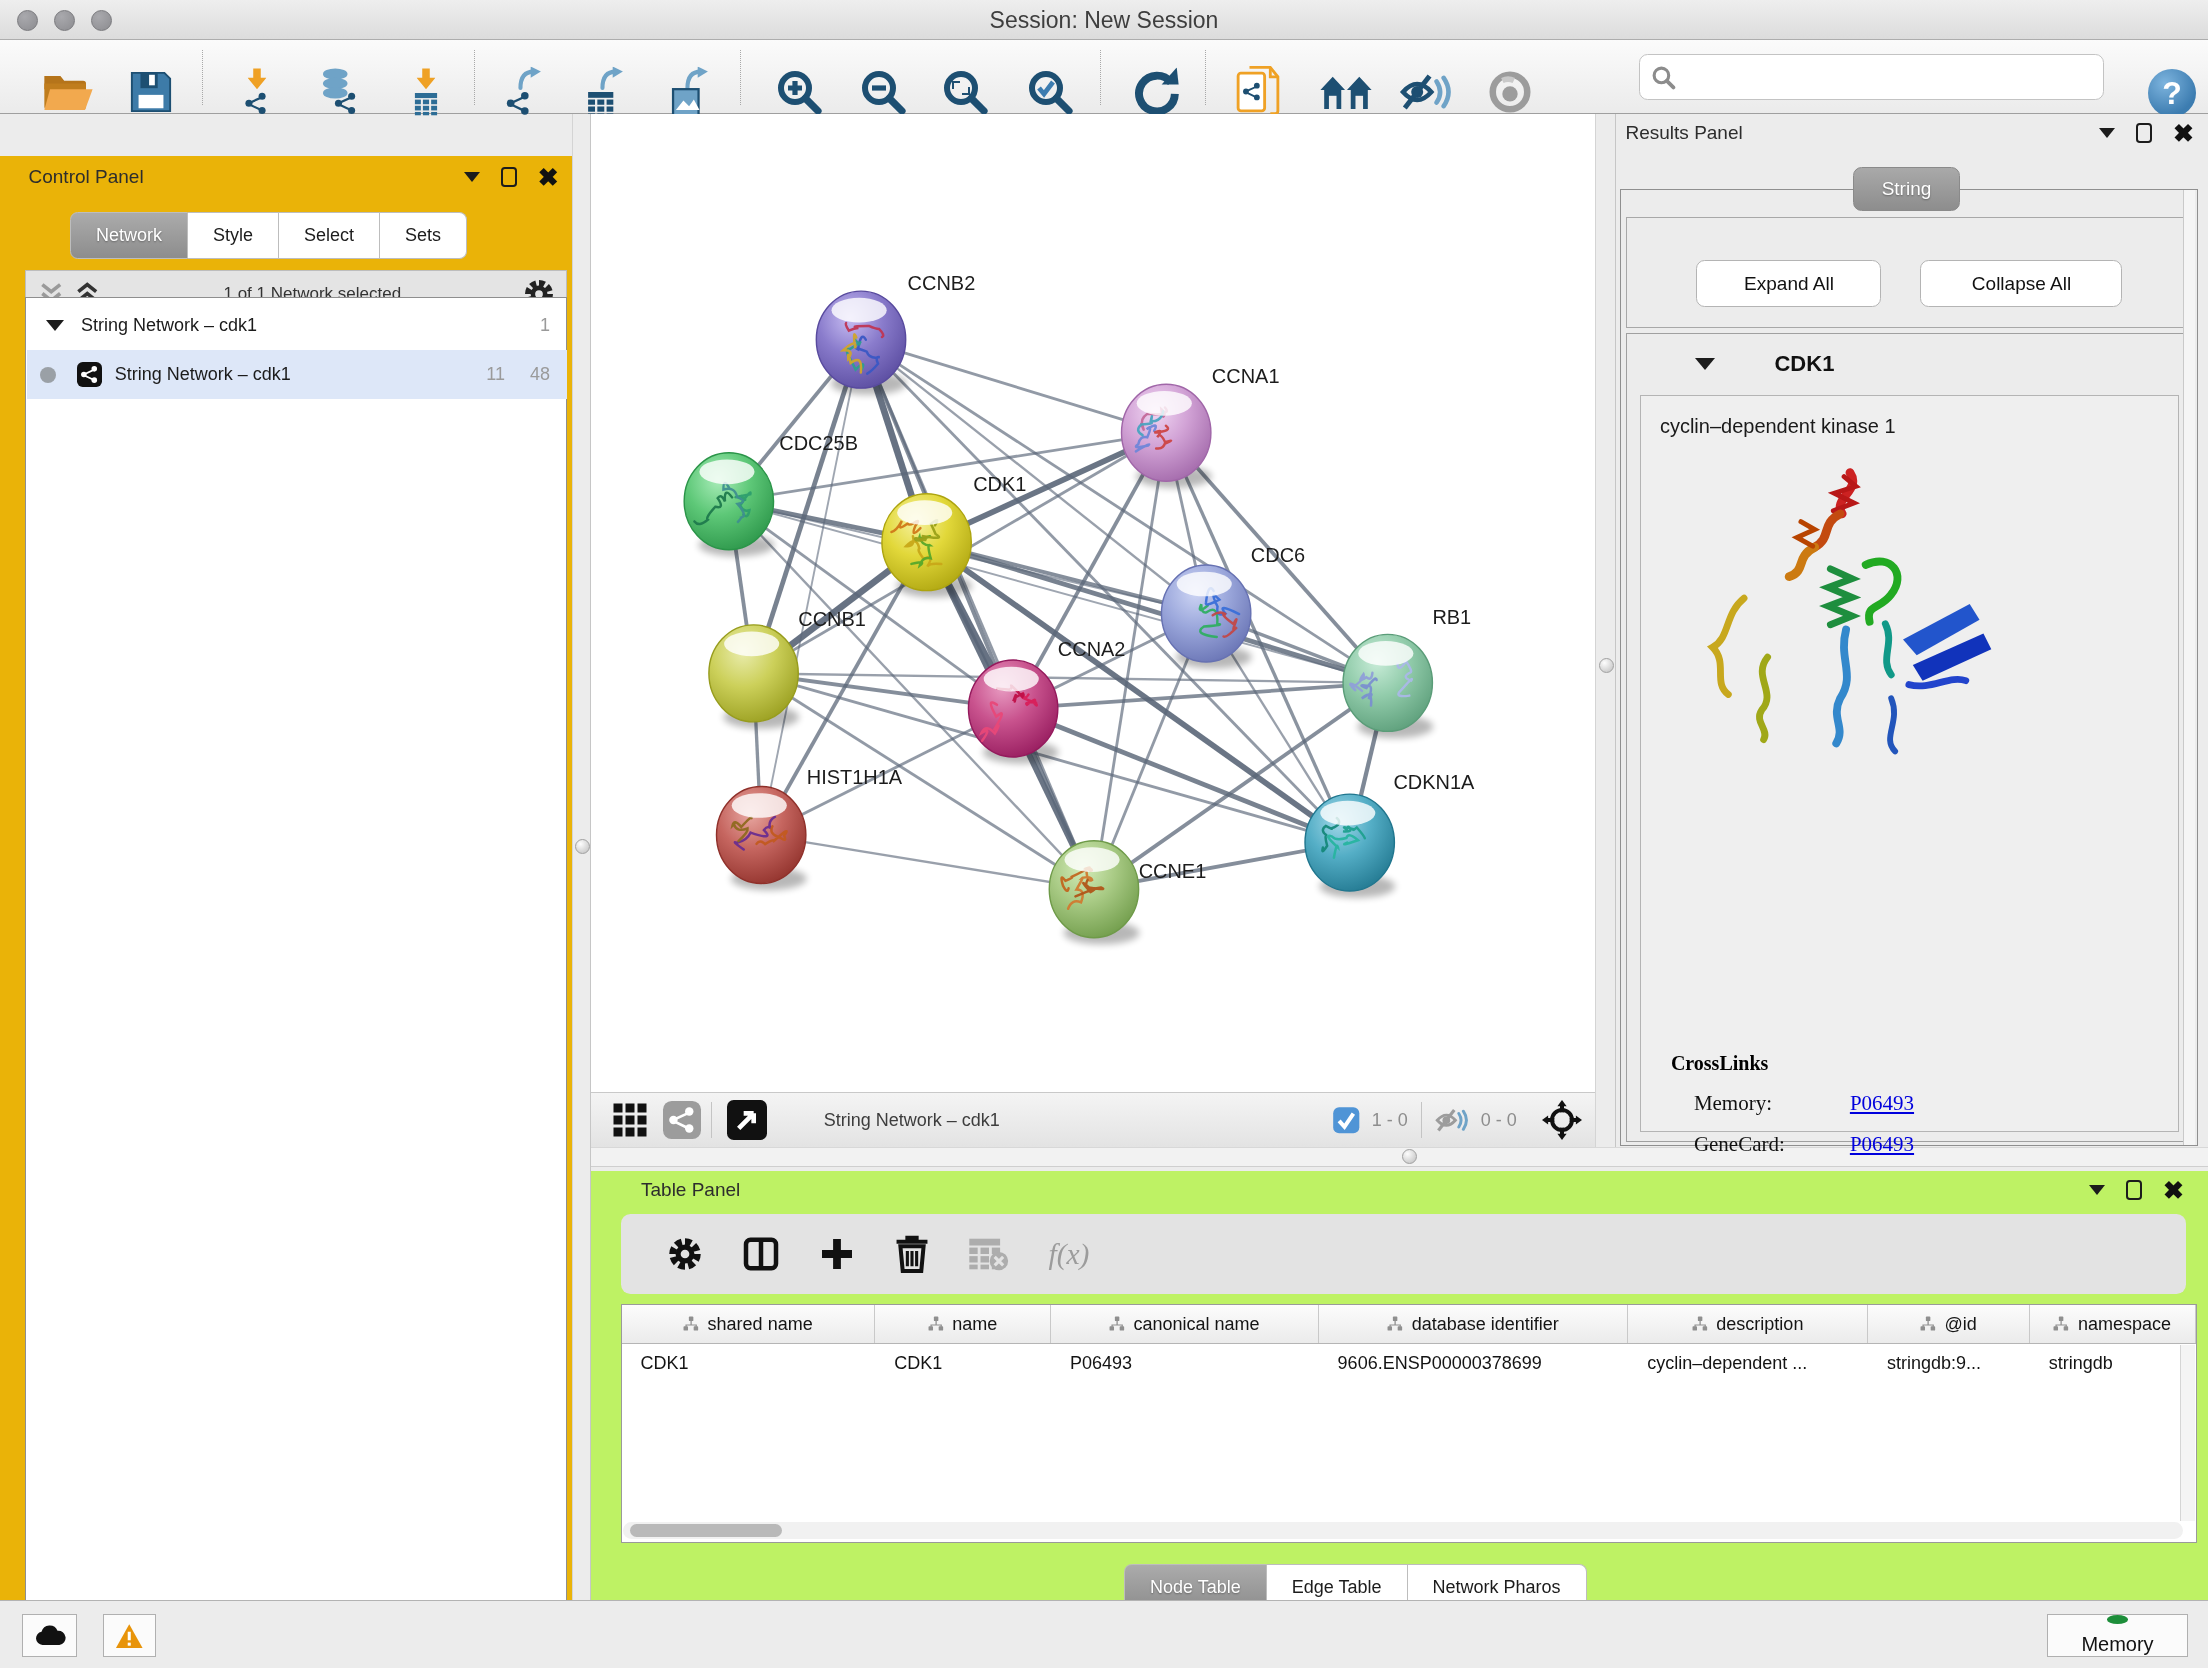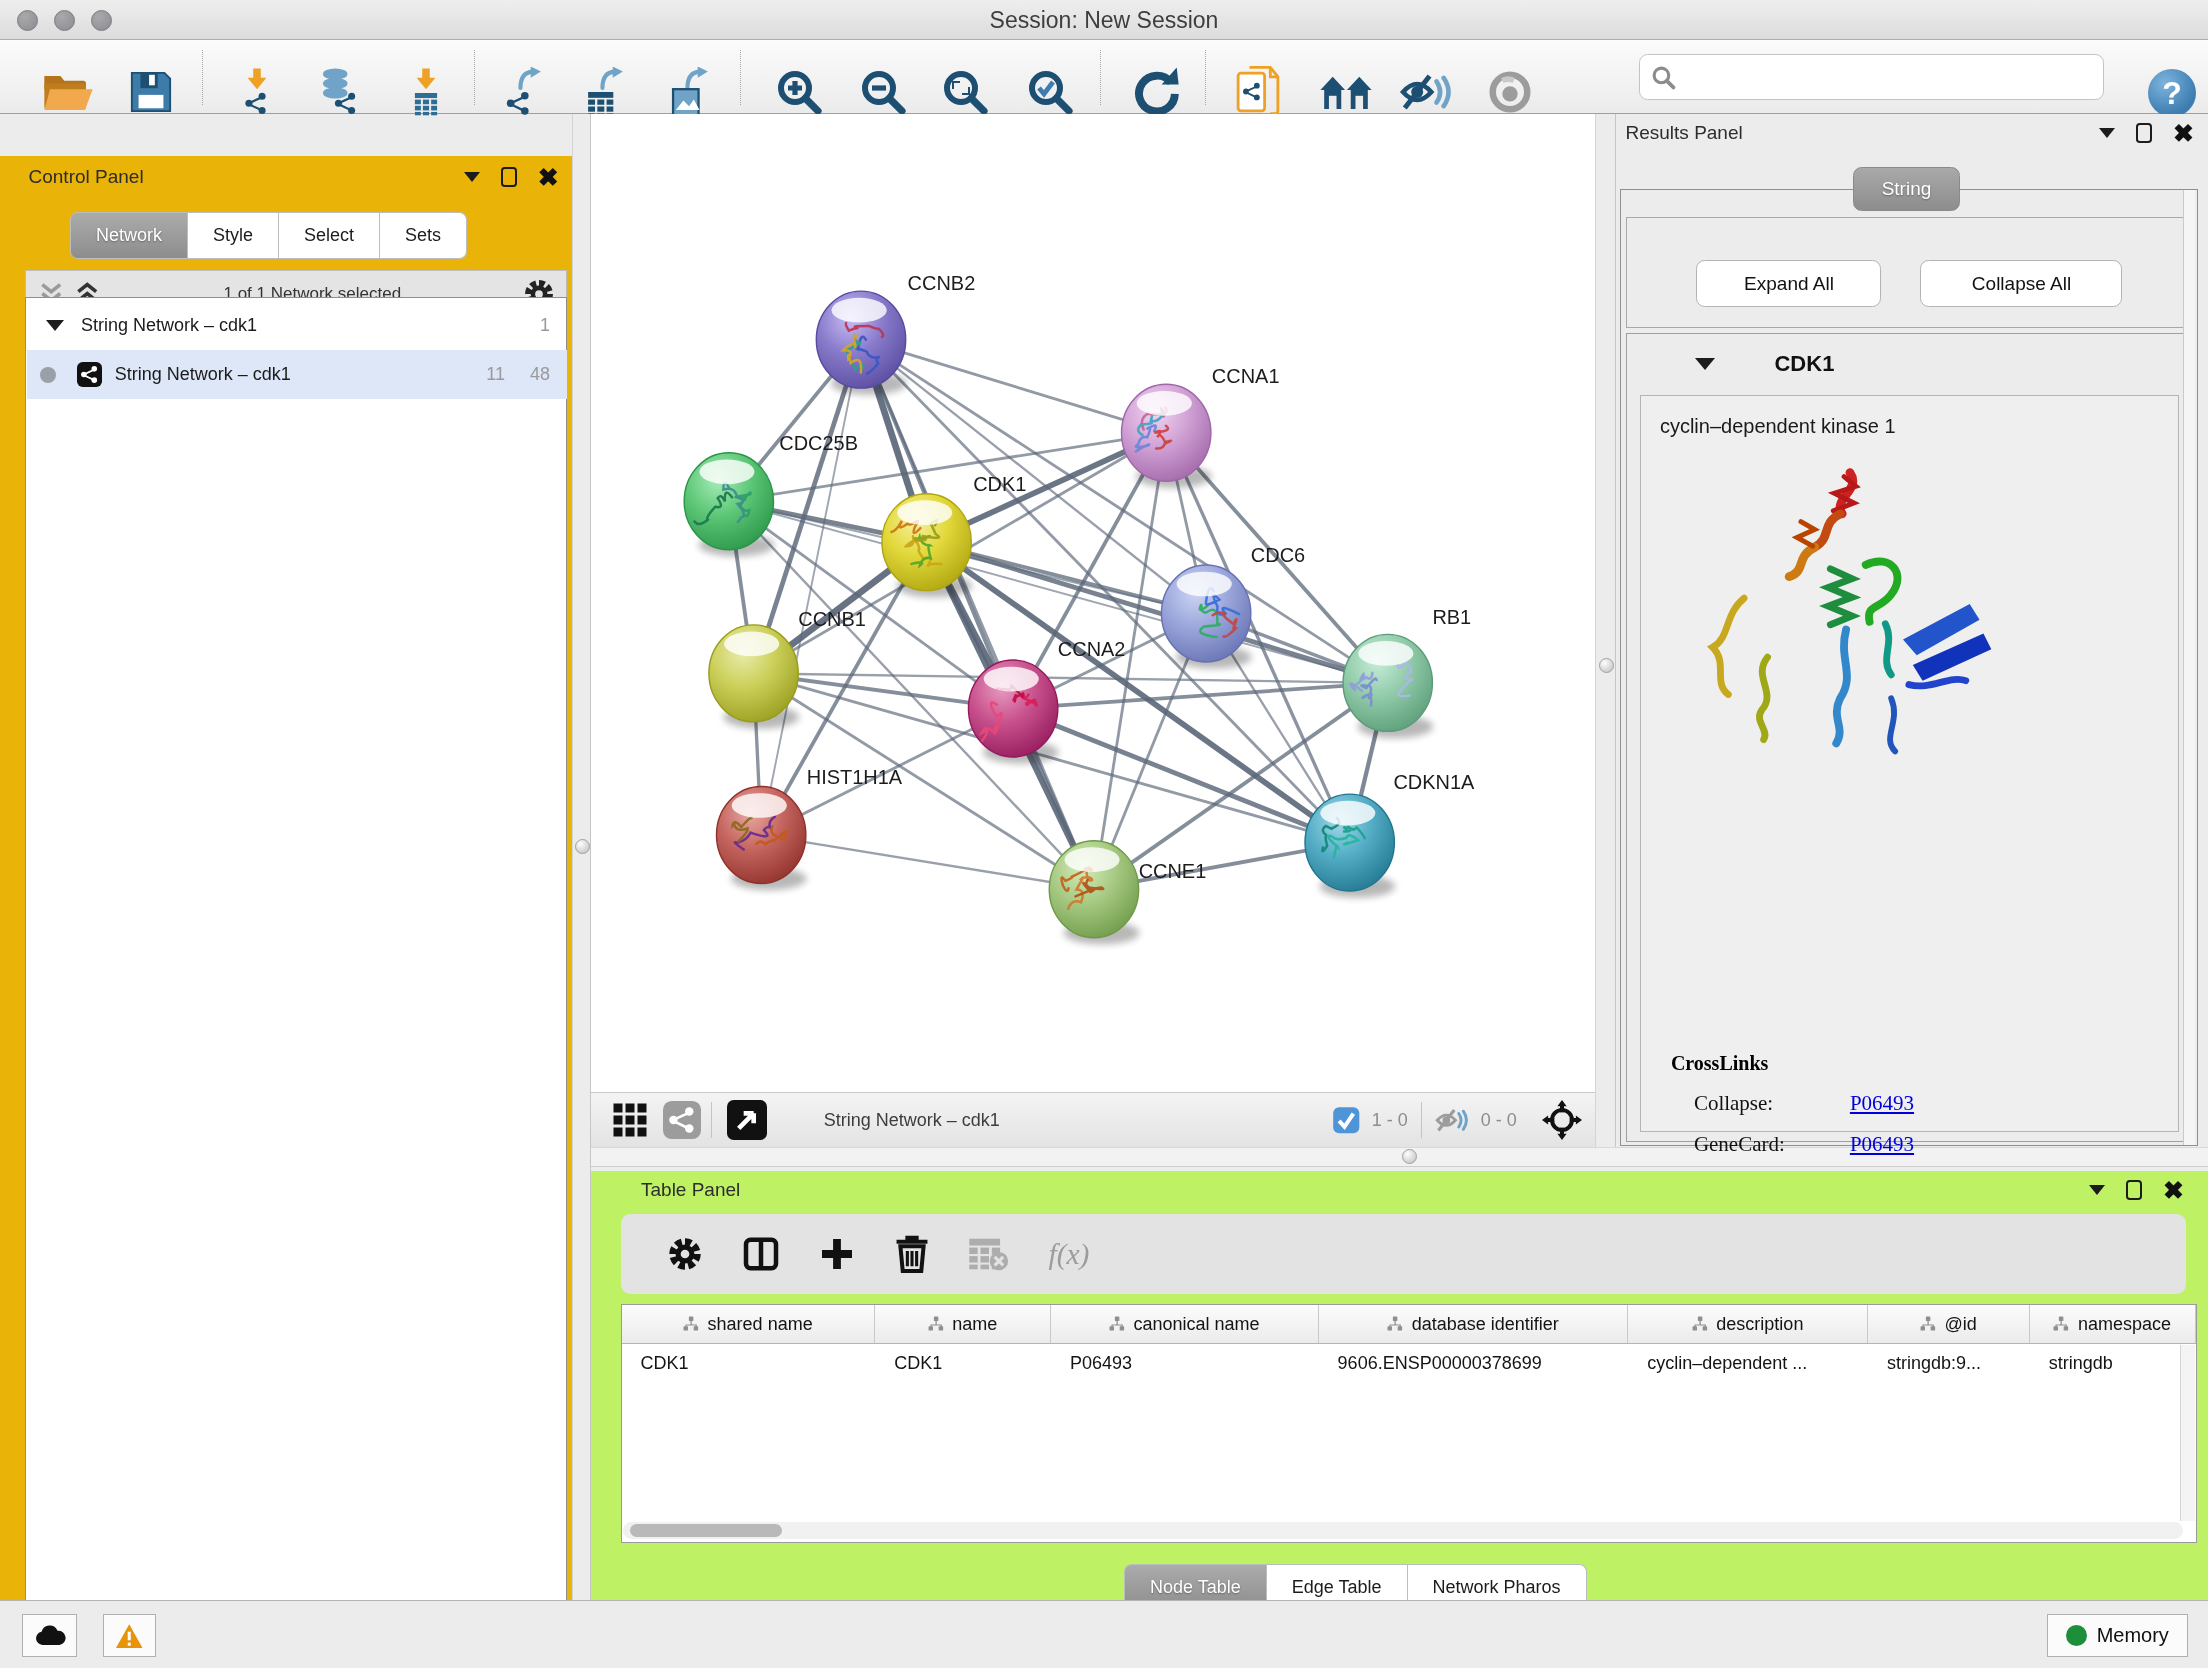--- a/index.html
+++ b/index.html
@@ -121,21 +121,21 @@
   #tbl-row{position:absolute;left:0;top:39px;height:38px;width:1574px;display:flex;align-items:center;}
   .td-cell{font-size:18px;color:#141414;padding-left:19px;}
   #tbl-hscroll{position:absolute;left:1px;bottom:2.9px;width:1560px;height:17px;background:#f1f1f1;border-radius:8.6px;}
   #tbl-hthumb{position:absolute;left:7.6px;top:1.9px;width:152px;height:13.3px;background:#b9b9b9;border-radius:6.7px;}
   #tbl-vscroll{position:absolute;right:1px;top:40px;width:14.3px;height:176px;background:#f4f4f4;border-left:1px solid #d5d5d5;}
   #tp-tabs{position:absolute;left:533px;top:393px;display:flex;}
 
   
   #statusbar{left:0;top:1600px;width:2208px;height:68px;background:#ececec;border-top:1px solid #b3b3b3;}
   .sb-btn{position:absolute;top:13.3px;height:43px;background:#fbfbfb;border:1.9px solid #b0b0b0;
-    display:flex;align-items:center;justify-content:center;gap:9.5px;}
+    display:flex;align-items:center;justify-content:center;gap:9.5px;flex-direction:column;}
   #memory-btn{left:2047px;width:141px;font-size:20px;color:#111;}
   .mem-dot{width:21px;height:21px;border-radius:50%;background:#1d8e3a;}
 
   svg{display:block;}
   .navy{color:#1d4f72;}
 </style>
 </head>
 <body>
 
 <div id="app">
@@ -688,21 +688,21 @@
               <path d="M230 236 C252 242 272 226 288 232" stroke="#2244cc" stroke-width="7"></path>
               <path d="M212 250 C222 274 202 290 216 304" stroke="#2255bb" stroke-width="6"></path>
             </g>
             <path d="M224 190 L292 154 L302 170 L238 206 Z" fill="#2255cc"></path>
             <path d="M234 216 L306 184 L314 200 L244 232 Z" fill="#1133bb"></path>
           </svg>
           <div id="crosslinks">
             <div id="crosslinks-title">CrossLinks</div>
             <div id="crosslinks-rows">
                 <div class="cl-row">
-                  <span class="cl-label">Collapse:</span>
+                  <span class="cl-label">Memory:</span>
                   <span class="cl-link">P06493</span>
                 </div>
                 <div class="cl-row">
                   <span class="cl-label">GeneCard:</span>
                   <span class="cl-link">P06493</span>
                 </div>
                 <div class="cl-row">
                   <span class="cl-label">Compartments:</span>
                   <span class="cl-link">9606.ENSP00000378699</span>
                 </div>

